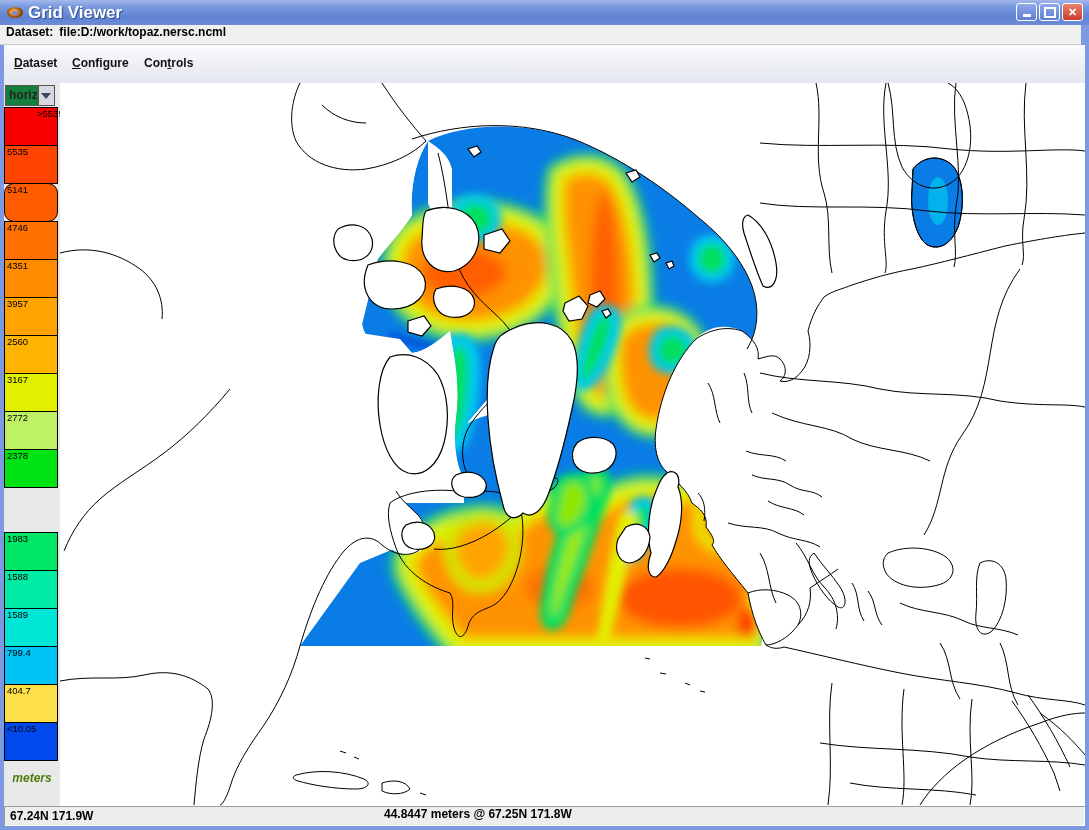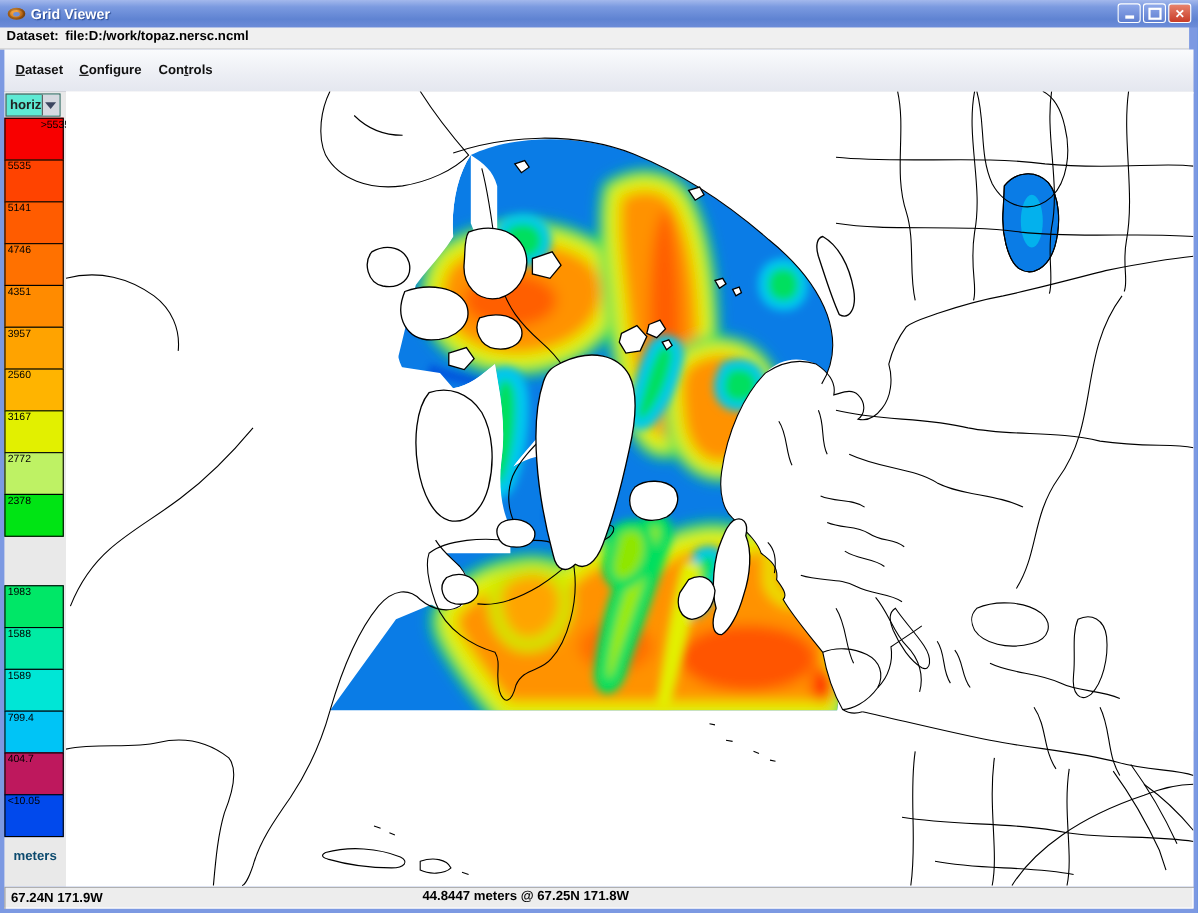--- a/index.html
+++ b/index.html
@@ -7,21 +7,21 @@
        background:#7c99e2;overflow:hidden;}
   
   .titlebar{position:absolute;left:0;top:0;width:1089px;height:25px;
     background:linear-gradient(180deg,#a3b8ec 0%,#7b9ae0 25%,#5f83d2 70%,#6c8cd8 100%);
     display:flex;align-items:center;}
   .title-icon{width:16px;height:11px;margin:0 5px 0 7px;border-radius:50%;
     background:radial-gradient(circle at 40% 35%,#f0a040 20%,#b06010 60%,#5a3008 100%);
     box-shadow:inset 0 0 0 2px rgba(90,48,8,.35);position:relative;}
   .title-icon::after{content:"";position:absolute;left:5px;top:3.5px;width:6px;height:4px;border-radius:50%;
     background:#6f8fd8;}
-  .title-text{color:#fff;font-weight:bold;font-size:13px;text-shadow:1px 1px 1px #2a4a90;}
+  .title-text{color:#fff;font-weight:bold;font-size:17px;text-shadow:1px 1px 1px #2a4a90;}
   .win-btns{position:absolute;right:6px;top:3px;display:flex;gap:2px;}
   .win-btn{width:21px;height:18px;border-radius:3px;border:1px solid #fff;
     display:flex;align-items:center;justify-content:center;color:#fff;font-size:11px;font-weight:bold;
     background:linear-gradient(180deg,#8fa9ea,#5f7fd0);box-sizing:border-box;}
   .win-btn.close{background:linear-gradient(180deg,#e8846e,#c83c28);}
   .win-btn .dash{width:8px;height:3px;background:#fff;margin-top:7px;}
   .win-btn .sq{width:8px;height:7px;border:2px solid #fff;}
   
   .datasetbar{position:absolute;left:0;top:25px;width:1081px;height:20px;background:#f0f0f0;
     font-weight:bold;font-size:12px;color:#000;display:flex;align-items:flex-start;padding-left:6px;
@@ -49,28 +49,28 @@
   .toolbar{position:absolute;left:345px;top:50px;height:30px;display:flex;align-items:center;}
   .tb-btn{width:28px;height:28px;box-sizing:border-box;display:flex;align-items:center;justify-content:center;}
   .tb-btn.raised{background:#bdd1ea;border:1px solid #7e99bd;box-shadow:inset 1px 1px 0 #e8f0fa;}
   .tb-btn.flat{background:#f4f5f8;border:1px solid #bcc2d0;margin-right:1px;}
   .tb-sep{width:12px;height:28px;margin:0 3px;
     background:repeating-linear-gradient(45deg,#cdd4e0 0 2px,#f0f2f7 2px 4px);}
   .tb-gap{width:10px;height:28px;}
   .tb-btn svg{display:block;}
   
   .leftpanel{position:absolute;left:4px;top:83px;width:56px;height:723px;background:#e9e9e9;box-sizing:border-box;}
-  .horiz-combo{position:absolute;left:1px;top:2px;width:50px;height:21px;display:flex;border:1px solid #555;background:#5eead4;box-sizing:border-box;}
+  .horiz-combo{position:absolute;left:1px;top:2px;width:50px;height:21px;display:flex;border:1px solid #555;background:#15803d;box-sizing:border-box;}
   .horiz-combo .val{flex:1;font-weight:bold;font-size:12px;color:#222;padding:2px 0 0 3px;}
   .horiz-combo .btn{width:17px;background:#d6d9e0;border-left:1px solid #555;display:flex;align-items:center;justify-content:center;}
   .horiz-combo .btn div{width:0;height:0;border-left:5px solid transparent;border-right:5px solid transparent;border-top:6px solid #3c4660;}
   .colorbar{position:absolute;left:0px;top:25px;width:54px;height:653px;display:flex;flex-direction:column;}
   .cb-band{flex:1;border:1px solid #000;margin-top:-1px;box-sizing:border-box;
     font-size:9.5px;color:#000;padding:1px 0 0 2px;line-height:10px;}
-  .units{position:absolute;left:0;top:688px;width:56px;text-align:center;font-weight:bold;font-size:12px;color:#0c4a6e;}
+  .units{position:absolute;left:0;top:688px;width:56px;text-align:center;font-weight:bold;font-size:12px;color:#4d7c0f;font-style:italic;}
   
   .map{position:absolute;left:60px;top:83px;width:1025px;height:723px;background:#fff;overflow:hidden;}
   .map svg{position:absolute;left:0;top:0;}
   
   .statusbar{position:absolute;left:4px;top:806px;width:1081px;height:20px;background:#ededed;
     box-shadow:inset 1px 1px 0 #9c9c9c, inset -1px -1px 0 #ffffff;font-weight:bold;font-size:12px;color:#000;}
   .status-left{position:absolute;left:6px;top:3px;}
   .status-right{position:absolute;left:380px;top:1px;width:480px;text-align:left;}
   
   .mouse-cursor{position:absolute;left:191px;top:66px;width:0;height:0;
@@ -297,33 +297,33 @@
 <div class="leftpanel">
   <div class="horiz-combo">
     <div class="val">horiz</div>
     <div class="btn">
         <div></div>
       </div>
   </div>
   <div class="colorbar" id="colorbar">
       <div class="cb-band" style="background: rgb(248, 0, 0); padding-left: 32px;">&gt;5535</div>
       <div class="cb-band" style="background: rgb(255, 67, 0);">5535</div>
-      <div class="cb-band" style="background: rgb(255, 92, 0);">5141</div>
+      <div class="cb-band" style="background: rgb(255, 92, 0); border-radius: 10px;">5141</div>
       <div class="cb-band" style="background: rgb(255, 113, 0);">4746</div>
       <div class="cb-band" style="background: rgb(255, 139, 0);">4351</div>
       <div class="cb-band" style="background: rgb(255, 163, 0);">3957</div>
       <div class="cb-band" style="background: rgb(255, 180, 0);">2560</div>
       <div class="cb-band" style="background: rgb(226, 240, 0);">3167</div>
       <div class="cb-band" style="background: #bef264;">2772</div>
       <div class="cb-band" style="background: rgb(0, 228, 20);">2378</div>
       <div class="cb-band" style="background: rgb(0, 231, 103); margin-top: 44px;">1983</div>
       <div class="cb-band" style="background: rgb(0, 235, 164);">1588</div>
       <div class="cb-band" style="background: rgb(0, 230, 214);">1589</div>
       <div class="cb-band" style="background: rgb(0, 196, 246);">799.4</div>
-      <div class="cb-band" style="background: #be185d;">404.7</div>
+      <div class="cb-band" style="background: #fde047;">404.7</div>
       <div class="cb-band" style="background: rgb(1, 73, 236);">&lt;10.05</div>
     </div>
   <div class="units">meters</div>
 </div>
 
 <div class="map">
 <svg width="1025" height="723" viewBox="0 0 1025 723">
   <defs>
     <filter id="f6" x="-40%" y="-40%" width="180%" height="180%">
           <feGaussianBlur stdDeviation="6"></feGaussianBlur>

